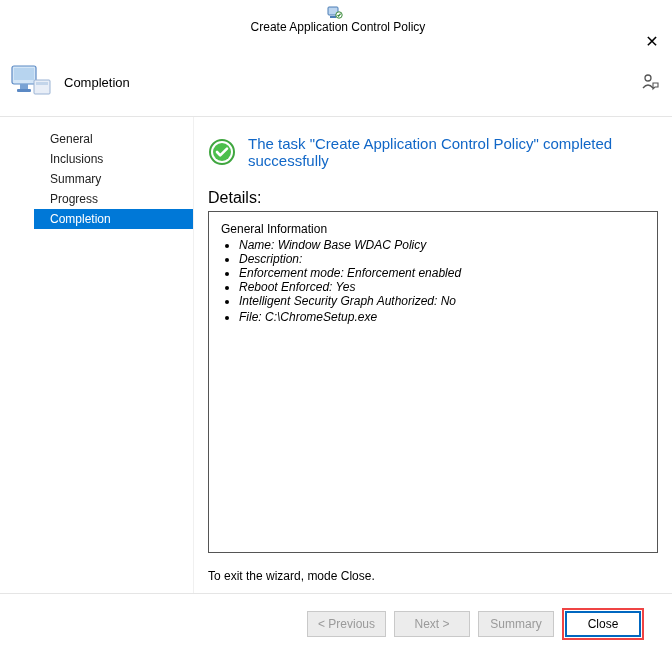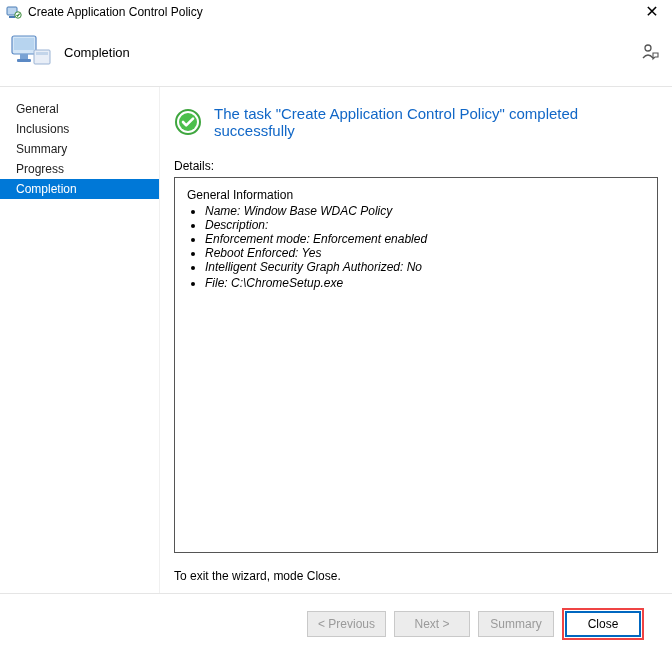--- a/index.html
+++ b/index.html
@@ -1,32 +1,32 @@
 <!DOCTYPE html>
 <html><head>
 <meta charset="utf-8">
 <style>
   * { box-sizing: border-box; }
   html, body { margin: 0; padding: 0; font-family: "Segoe UI", Tahoma, sans-serif; font-size: 12px; color: #000; background: #fff; }
   .window { width: 672px; height: 654px; position: relative; display: flex; flex-direction: column; background: #fff; }
-  .titlebar { display: flex; align-items: center; padding: 4px 8px 6px 6px; }
+  .titlebar { display: flex; align-items: center; padding: 4px 8px 6px 6px; flex-direction: column; }
   .titlebar .title { margin-left: 6px; font-size: 12px; }
   .titlebar .close-x { margin-left: auto; font-size: 16px; line-height: 16px; width: 24px; text-align: center; cursor: default; }
   .header-row { display: flex; align-items: center; padding: 6px 12px 14px 10px; border-bottom: 1px solid #e5e5e5; }
   .comp-icon { width: 44px; height: 40px; position: relative; }
   .page-title { margin-left: 10px; font-size: 13px; }
   .user-icon { margin-left: auto; color: #555; }
-  .body { flex: 1; display: flex; min-height: 0; }
+  .body { flex: 1; display: flex; min-height: 0; margin-left: 34px; }
   .sidebar { width: 160px; padding-top: 12px; border-right: 1px solid #f0f0f0; }
   .side-item { padding: 3px 10px 3px 16px; font-size: 12px; color: #222; cursor: default; }
   .side-item.selected { background: #0078d7; color: #fff; }
   .main { flex: 1; padding: 18px 14px 10px 14px; display: flex; flex-direction: column; min-height: 0; }
   .status-row { display: flex; align-items: center; gap: 12px; margin-bottom: 20px; }
   .success-msg { color: #1167c7; font-size: 15px; }
-  .details-label { font-size: 12px; margin-bottom: 4px; }
+  .details-label { font-size: 16px; margin-bottom: 4px; }
   .details-box { border: 1px solid #555; flex: 1; padding: 10px 12px; font-size: 12px; overflow: auto; background: #fff; min-height: 330px; }
   .details-box .grp { margin: 0 0 2px 0; }
   .details-box ul { margin: 0 0 2px 18px; padding: 0; font-style: italic; }
   .details-box li { list-style: disc; margin: 0; padding: 0; }
   .exit-note { margin-top: 16px; font-size: 12px; }
   .footer { border-top: 1px solid #e5e5e5; padding: 14px 28px; display: flex; justify-content: flex-end; gap: 8px; align-items: center; }
   .btn { min-width: 76px; height: 26px; padding: 0 10px; font-size: 12px; border: 1px solid #9a9a9a; background: #eee; color: #333; display: inline-flex; align-items: center; justify-content: center; }
   .btn.disabled { background: #ececec; color: #9a9a9a; border-color: #c9c9c9; }
   .btn.primary { background: #fff; border: 2px solid #0067c0; color: #000; }
   .highlight-close { border: 2px solid #ef4444; padding: 1px; display: inline-flex; }

